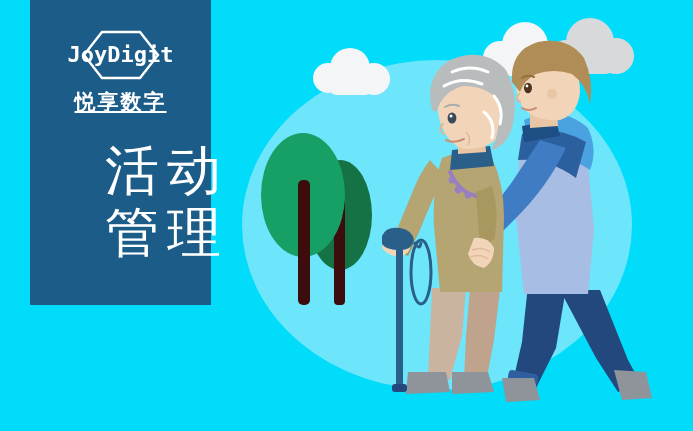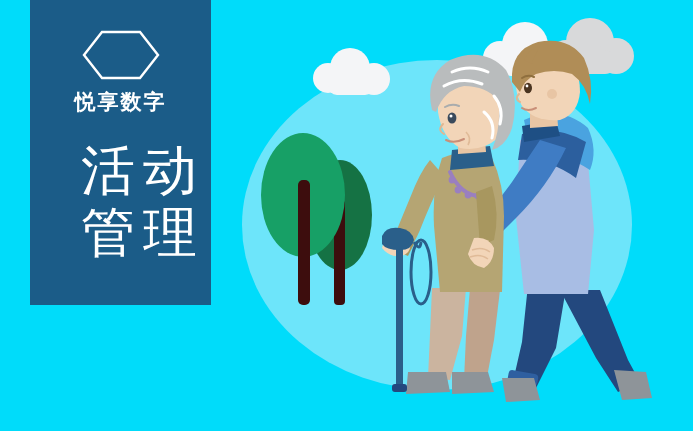--- a/index.html
+++ b/index.html
@@ -71,27 +71,29 @@
     line-height: 24px;
     white-space: nowrap;
   }
   .brand-cn {
     margin-top: 8px;
     font-family: "DejaVu Sans", sans-serif;
     font-weight: bold;
     font-size: 21px;
     letter-spacing: 2px;
     color: #ffffff;
+    text-decoration: underline;
   }
   .headline {
     position: absolute;
     left: 0;
     top: 140px;
     width: 218px;
     text-align: center;
+    padding-left: 24px;
   }
   .headline-row {
     font-family: "DejaVu Sans", sans-serif;
     font-size: 54px;
     line-height: 62px;
     color: #ffffff;
     letter-spacing: 8px;
     text-indent: 8px;
   }
   .headline-row.thin {
@@ -242,20 +244,21 @@
     </svg>
   </div>
 
   <div class="panel">
 
     <div class="brand">
       <div class="brand-mark">
         <svg class="hexagon" viewBox="0 0 78 50">
           <polygon points="20,2 58,2 76,25 58,48 20,48 2,25" fill="none" stroke="#ffffff" stroke-width="2.4"></polygon>
         </svg>
+        <div class="wordmark">JoyDigit</div>
       </div>
       <div class="brand-cn">悦享数字</div>
     </div>
 
     <div class="headline">
       <div class="headline-row thin">活动</div>
       <div class="headline-row bold">管理</div>
     </div>
 
   </div>

